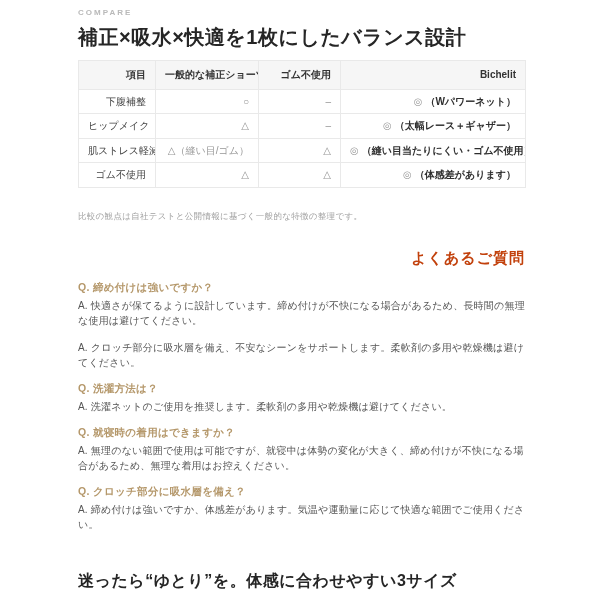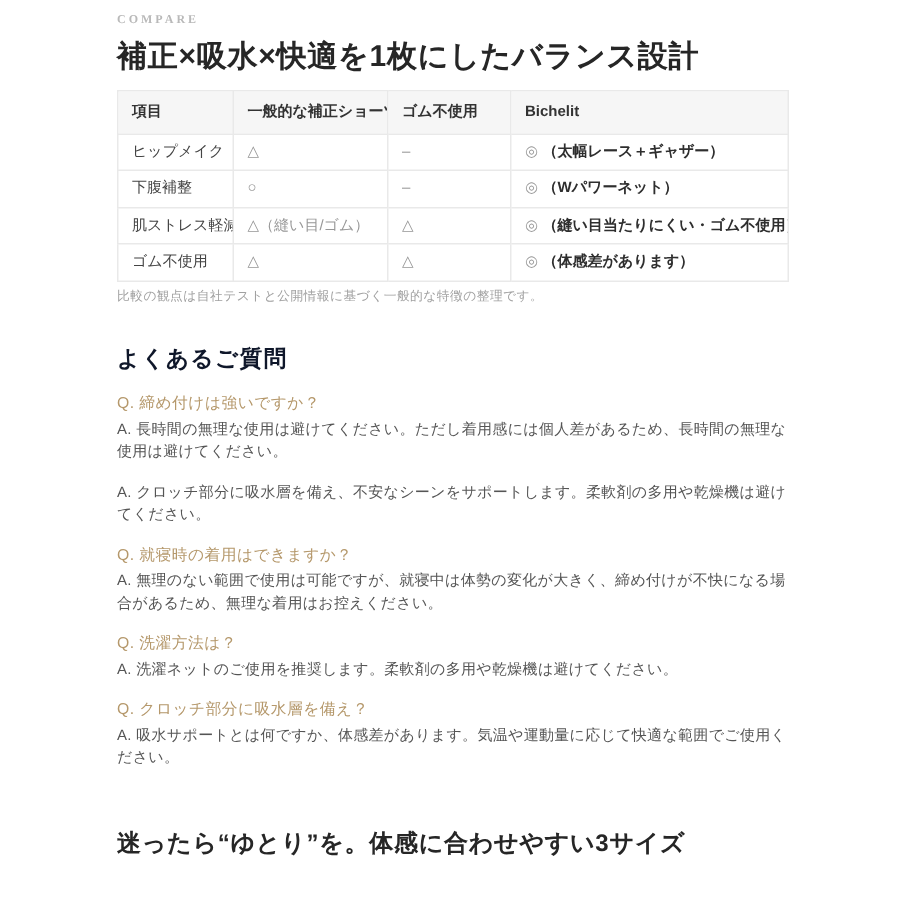--- a/index.html
+++ b/index.html
@@ -11,35 +11,34 @@
     overflow: hidden;
   }
   .page { padding: 8px 75px 0 78px; }
 
   
   .eyebrow {
     font-size: 8px;
     letter-spacing: 2px;
     color: #b9b9b9;
     font-weight: bold;
-    font-family: Liberation Serif, serif;
   }
   .section-title {
     font-size: 20px;
     font-weight: bold;
     color: #262626;
     margin-top: 7px;
     margin-bottom: 9px;
     letter-spacing: 0.5px;
   }
   .faq-title {
     font-size: 15px;
     font-weight: bold;
-    color: #0f172a;
-    text-align: left;
+    color: #c2410c;
+    text-align: right;
     margin-top: 26px;
     margin-bottom: 13px;
     letter-spacing: 1px;
   }
   .size-title {
     font-size: 16px;
     font-weight: bold;
     color: #262626;
     margin-top: 39px;
     margin-bottom: 9px;
@@ -48,48 +47,48 @@
 
   
   table {
     width: 100%;
     border-collapse: collapse;
     table-layout: fixed;
     font-size: 10px;
   }
   th, td {
     border: 1px solid #e9e9e9;
-    text-align: left;
+    text-align: right;
     padding: 6px 9px;
     line-height: 1.15;
     overflow: hidden;
     white-space: nowrap;
   }
   thead th {
     background: #f6f6f6;
     font-weight: bold;
     color: #333;
     padding: 8px 9px;
   }
   td.sym { color: #979797; }
   td.item { color: #444; }
   .mark { color: #9a9a9a; }
   .bichelit-note { font-weight: bold; color: #2e2e2e; margin-left: 3px; }
   .footnote {
     font-size: 8.5px;
     color: #a0a0a0;
-    margin-top: 4px;
+    margin-top: 23px;
     letter-spacing: 0.3px;
   }
 
   
   .qa { margin-bottom: 12px; }
   .q {
     font-size: 10.5px;
-    font-weight: normal;
+    font-weight: bold;
     color: #b5986b;
     margin-bottom: 3px;
     letter-spacing: 0.3px;
   }
   .a {
     font-size: 10px;
     color: #555;
     line-height: 1.5;
     letter-spacing: 0.2px;
   }
@@ -112,30 +111,30 @@
     <thead>
       <tr>
         <th>項目</th>
         <th>一般的な補正ショーツ</th>
         <th>ゴム不使用</th>
         <th>Bichelit</th>
       </tr>
     </thead>
     <tbody>
       <tr>
+        <td class="item">下腹補整</td>
+        <td class="sym">○</td>
+        <td class="sym">–</td>
+        <td><span class="mark">◎</span><span class="bichelit-note">（Wパワーネット）</span></td>
+      </tr>
+      <tr>
         <td class="item">ヒップメイク</td>
         <td class="sym">△</td>
         <td class="sym">–</td>
         <td><span class="mark">◎</span><span class="bichelit-note">（太幅レース＋ギャザー）</span></td>
-      </tr>
-      <tr>
-        <td class="item">下腹補整</td>
-        <td class="sym">○</td>
-        <td class="sym">–</td>
-        <td><span class="mark">◎</span><span class="bichelit-note">（Wパワーネット）</span></td>
       </tr>
       <tr>
         <td class="item">肌ストレス軽減</td>
         <td class="sym">△（縫い目/ゴム）</td>
         <td class="sym">△</td>
         <td><span class="mark">◎</span><span class="bichelit-note">（縫い目当たりにくい・ゴム不使用）</span></td>
       </tr>
       <tr>
         <td class="item">ゴム不使用</td>
         <td class="sym">△</td>
@@ -143,33 +142,33 @@
         <td><span class="mark">◎</span><span class="bichelit-note">（体感差があります）</span></td>
       </tr>
     </tbody>
   </table>
   <div class="footnote">比較の観点は自社テストと公開情報に基づく一般的な特徴の整理です。</div>
 
   <h3 class="faq-title">よくあるご質問</h3>
 
   <div class="qa">
     <div class="q">Q. 締め付けは強いですか？</div>
-    <div class="a">A. 長時間の無理な使用は避けてください。ただし着用感には個人差があるため、長時間の無理な使用は避けてください。</div>
+    <div class="a">A. 快適さが保てるように設計しています。締め付けが不快になる場合があるため、長時間の無理な使用は避けてください。</div>
   </div>
   <div class="qa">
     <div class="a">A. クロッチ部分に吸水層を備え、不安なシーンをサポートします。柔軟剤の多用や乾燥機は避けてください。</div>
+  </div>
+  <div class="qa">
+    <div class="q">Q. 洗濯方法は？</div>
+    <div class="a">A. 洗濯ネットのご使用を推奨します。柔軟剤の多用や乾燥機は避けてください。</div>
   </div>
   <div class="qa">
     <div class="q">Q. 就寝時の着用はできますか？</div>
     <div class="a">A. 無理のない範囲で使用は可能ですが、就寝中は体勢の変化が大きく、締め付けが不快になる場合があるため、無理な着用はお控えください。</div>
   </div>
   <div class="qa">
-    <div class="q">Q. 洗濯方法は？</div>
-    <div class="a">A. 洗濯ネットのご使用を推奨します。柔軟剤の多用や乾燥機は避けてください。</div>
-  </div>
-  <div class="qa">
     <div class="q">Q. クロッチ部分に吸水層を備え？</div>
-    <div class="a">A. 吸水サポートとは何ですか、体感差があります。気温や運動量に応じて快適な範囲でご使用ください。</div>
+    <div class="a">A. 締め付けは強いですか、体感差があります。気温や運動量に応じて快適な範囲でご使用ください。</div>
   </div>
 
   <h2 class="size-title">迷ったら“ゆとり”を。体感に合わせやすい3サイズ</h2>
 
 </div>
 
 </body></html>

